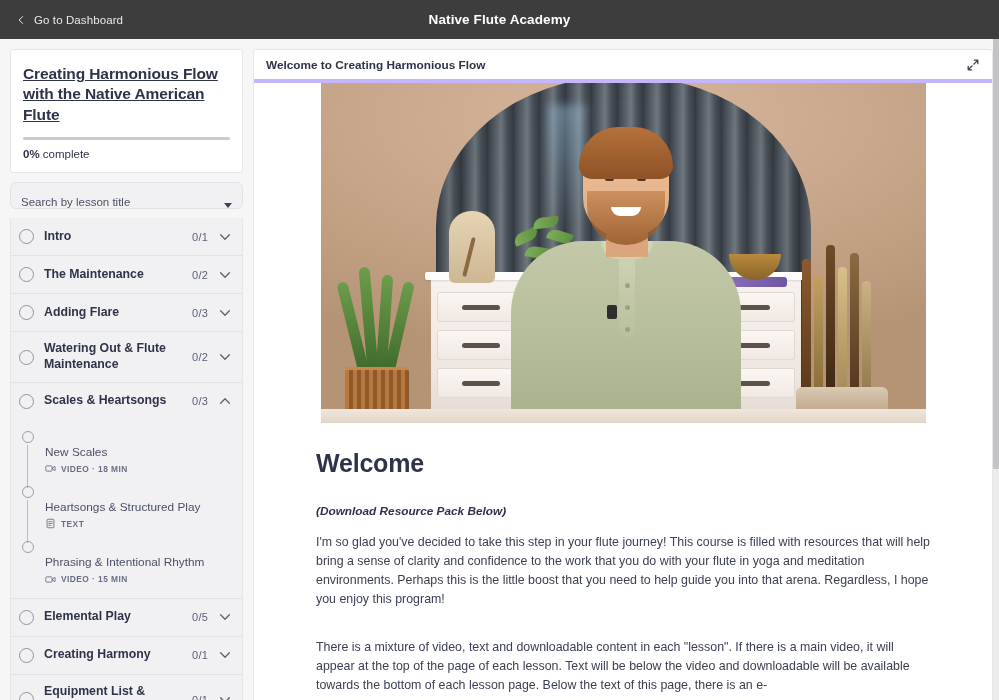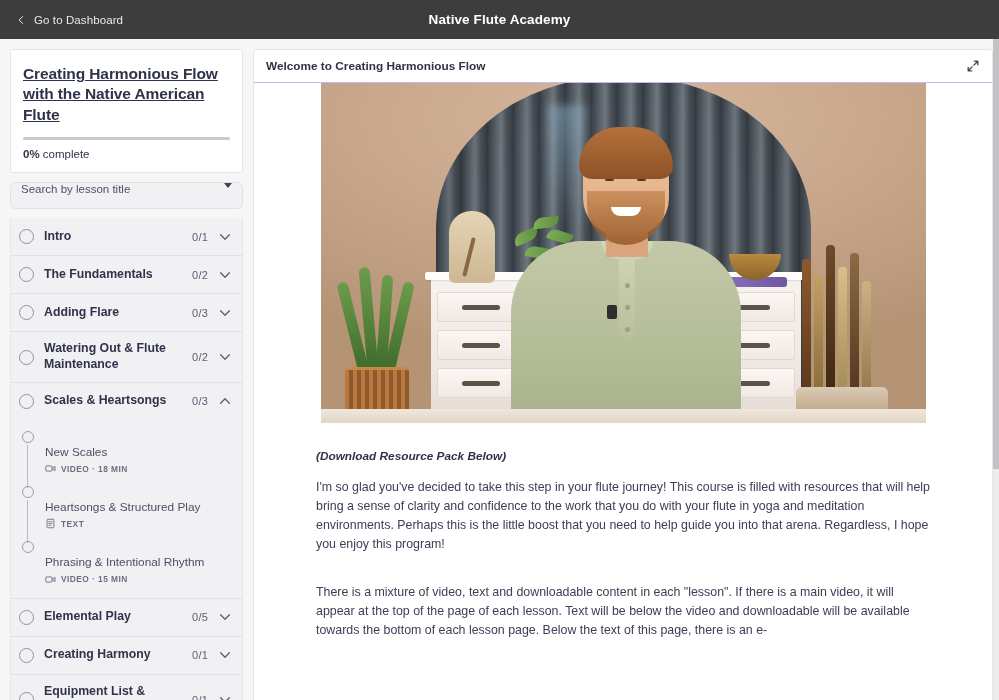--- a/index.html
+++ b/index.html
@@ -89,21 +89,21 @@
   }
   .progress-label { font-size: 11.5px; color: #2f3349; }
   .progress-label b { font-weight: 700; }
 
   .search-select {
     background: #f1f1f3;
     border: 1px solid #e1e1e6;
     border-radius: 6px;
     height: 27px;
     display: flex;
-    align-items: flex-start;
+    align-items: flex-end;
     padding: 0 10px;
     font-size: 11.5px;
     color: #4c5065;
     cursor: pointer;
   }
   .search-select span:first-child { flex: 1; }
   .caret-down {
     width: 0; height: 0;
     border-left: 4.5px solid transparent;
     border-right: 4.5px solid transparent;
@@ -203,21 +203,21 @@
     border-radius: 3px;
     margin-right: 6px;
     display: flex;
     flex-direction: column;
     overflow: hidden;
     position: relative;
   }
   .lesson-bar {
     height: 33px;
     flex: 0 0 33px;
-    border-bottom: 1px solid #c4b5fd;
+    border-bottom: 4px solid #c4b5fd;
     display: flex;
     align-items: center;
     padding: 0 12px 0 12px;
   }
   .lesson-bar-title {
     flex: 1;
     font-size: 11.8px;
     font-weight: 700;
     color: #2f3349;
   }
@@ -471,21 +471,21 @@
             <span class="section-name">Intro</span>
             <span class="section-count">0/1</span>
             <svg viewBox="0 0 16 16" class="chev">
               <path d="M3 5.5 8 10.5l5-5" fill="none" stroke="#5c6076" stroke-width="1.5" stroke-linecap="round" stroke-linejoin="round"></path>
             </svg>
           </div>
         </div>
         <div class="section">
           <div class="section-head">
             <span class="circle"></span>
-            <span class="section-name">The Fundamentals</span>
+            <span class="section-name">The Maintenance</span>
             <span class="section-count">0/2</span>
             <svg viewBox="0 0 16 16" class="chev">
               <path d="M3 5.5 8 10.5l5-5" fill="none" stroke="#5c6076" stroke-width="1.5" stroke-linecap="round" stroke-linejoin="round"></path>
             </svg>
           </div>
         </div>
         <div class="section">
           <div class="section-head">
             <span class="circle"></span>
             <span class="section-name">Adding Flare</span>
@@ -696,20 +696,21 @@
             <div class="v-beard"></div>
             <div class="v-mouth"></div>
             <div class="v-watch"></div>
           </div>
 
           <div class="v-floor"></div>
         </div>
       </div>
 
       <article class="article">
+        <h1>Welcome</h1>
         <div class="lead">(Download Resource Pack Below)</div>
         <p class="body">I'm so glad you've decided to take this step in your flute journey! This course is filled with resources that will help bring a sense of clarity and confidence to the work that you do with your flute in yoga and meditation environments. Perhaps this is the little boost that you need to help guide you into that arena. Regardless, I hope you enjoy this program!</p>
         <p class="body">There is a mixture of video, text and downloadable content in each "lesson". If there is a main video, it will appear at the top of the page of each lesson. Text will be below the video and downloadable will be available towards the bottom of each lesson page. Below the text of this page, there is an e-</p>
       </article>
     </div>
 
   </section>
 </div>
 
 <div class="page-scrollbar">

